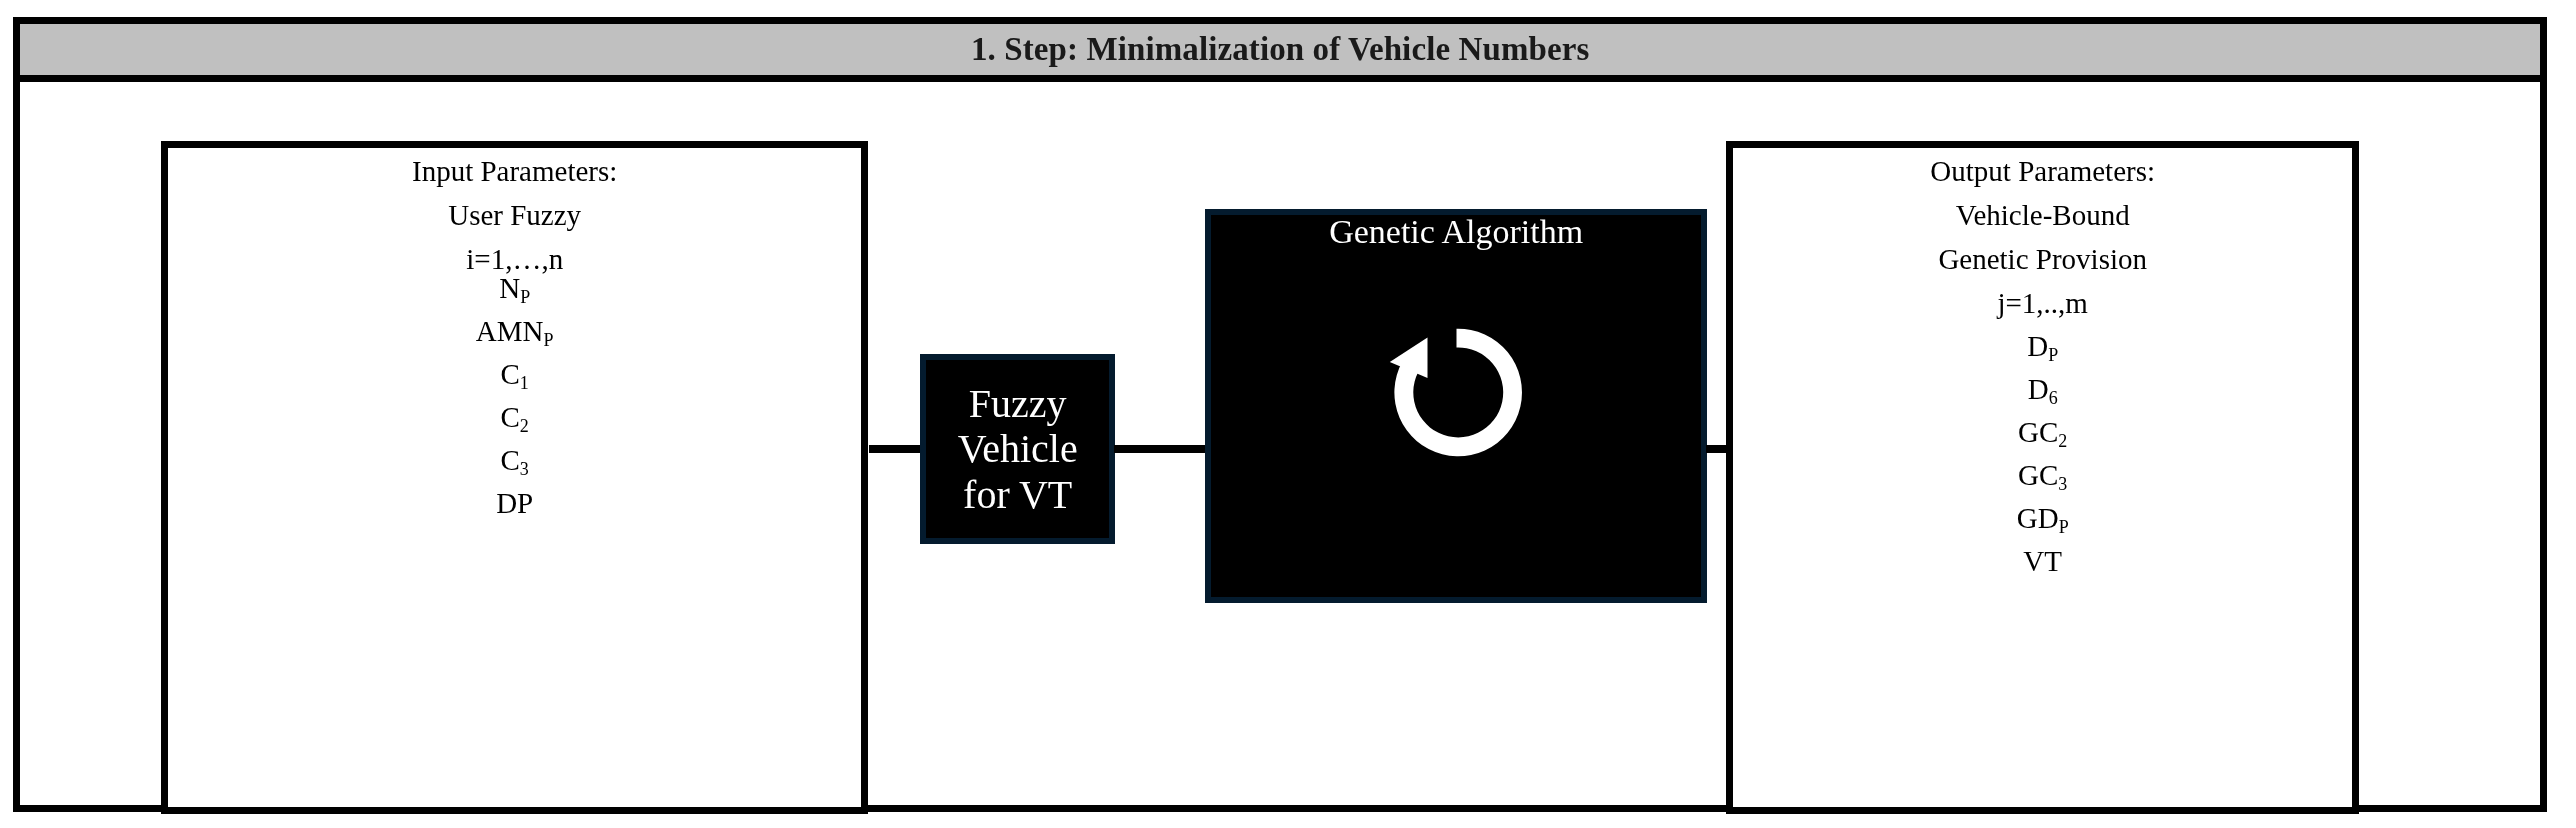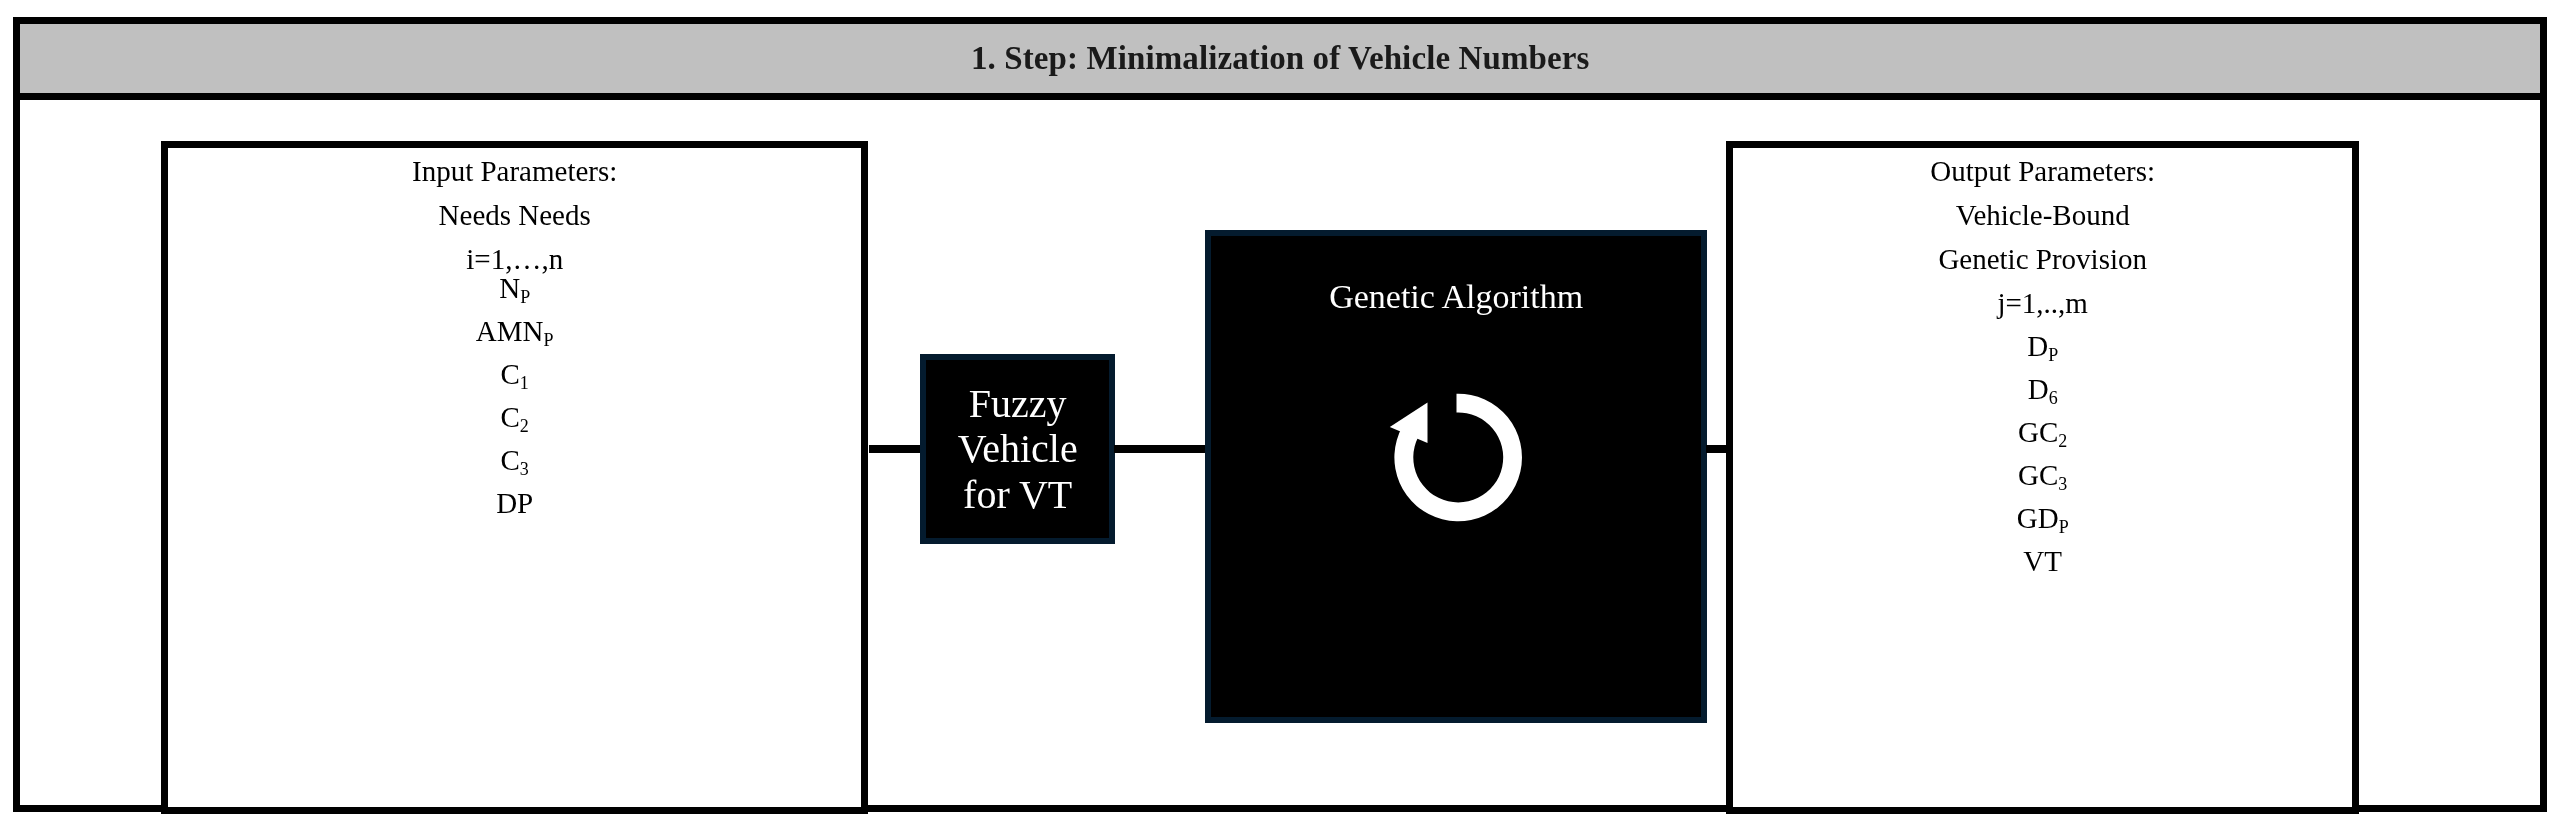--- a/index.html
+++ b/index.html
@@ -30,21 +30,21 @@
     box-sizing: border-box;
     background: #ffffff;
   }
 
   
   .title-bar {
     position: absolute;
     left: 0px;
     top: 0px;
     right: 0px;
-    height: 76px;
+    height: 58px;
     background: #c0c0c0;
     border-bottom: 7.6px solid #000000;
     box-sizing: border-box;
     display: flex;
     align-items: center;
     justify-content: center;
   }
   .title-bar-text {
     font-size: 33px;
     font-weight: bold;
@@ -137,25 +137,24 @@
     top: 244px;
     width: 195px;
     height: 190px;
   }
   .fuzzy-box .dark-label {
     font-size: 40px;
   }
 
   .ga-box {
     left: 1185px;
-    top: 120px;
+    top: 99px;
     width: 502px;
-    height: 493px;
+    height: 394px;
     justify-content: flex-start;
-    padding-top: 44px;
   }
   .ga-box .ga-title {
     color: #ffffff;
     font-size: 34px;
     line-height: 1;
     white-space: nowrap;
   }
   .ga-icon-wrap {
     margin-top: 71px;
     width: 145px;
@@ -209,21 +208,21 @@
   <div class="outer-frame">
 
     <div class="title-bar">
       <span class="title-bar-text">1. Step: Minimalization of Vehicle Numbers</span>
     </div>
 
     <div class="body-area">
 
       <div class="param-box input-box">
         <div class="param-line heading">Input Parameters:</div>
-        <div class="param-line spaced">Needs Needs</div>
+        <div class="param-line spaced">User Fuzzy</div>
         <div class="param-line gap-after">i=1,…,n</div>
 
         <div class="param-line item"><span>N</span><sub>P</sub></div>
         <div class="param-line item"><span>AMN</span><sub>P</sub></div>
         <div class="param-line item"><span>C</span><sub>1</sub></div>
         <div class="param-line item"><span>C</span><sub>2</sub></div>
         <div class="param-line item"><span>C</span><sub>3</sub></div>
         <div class="param-line item"><span>DP</span><sub></sub></div>
       </div>
 

